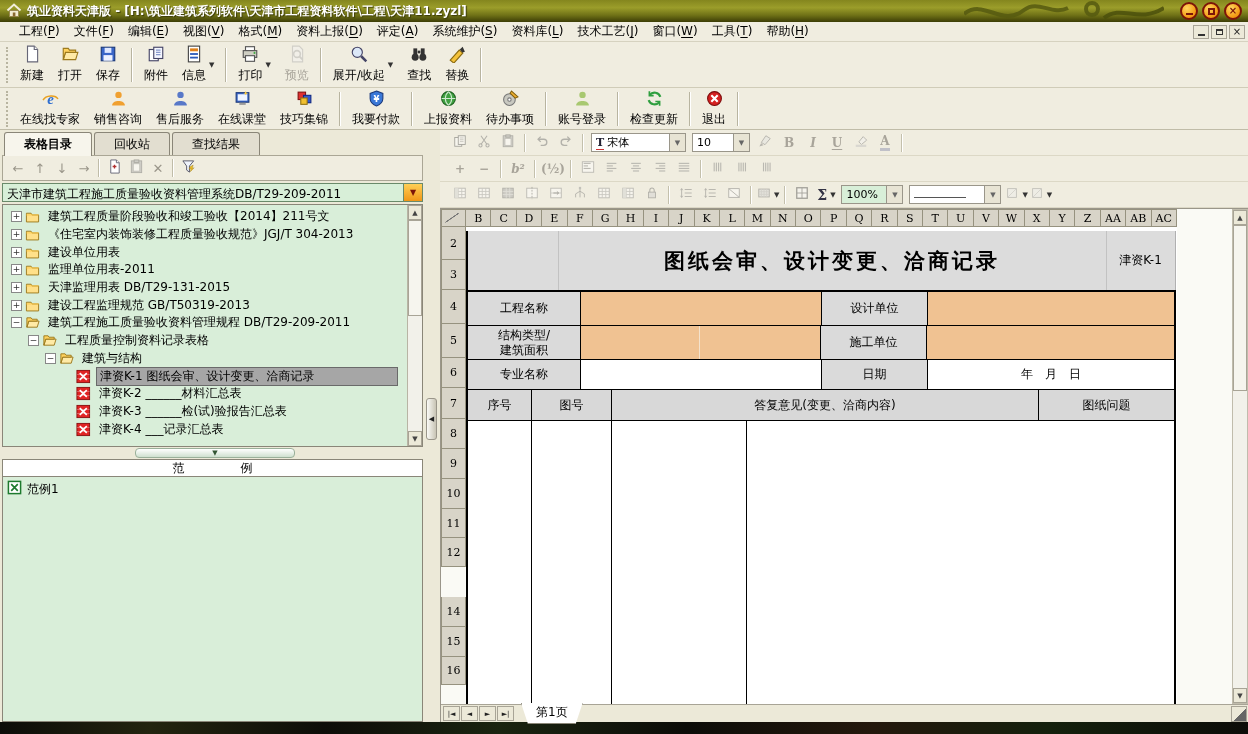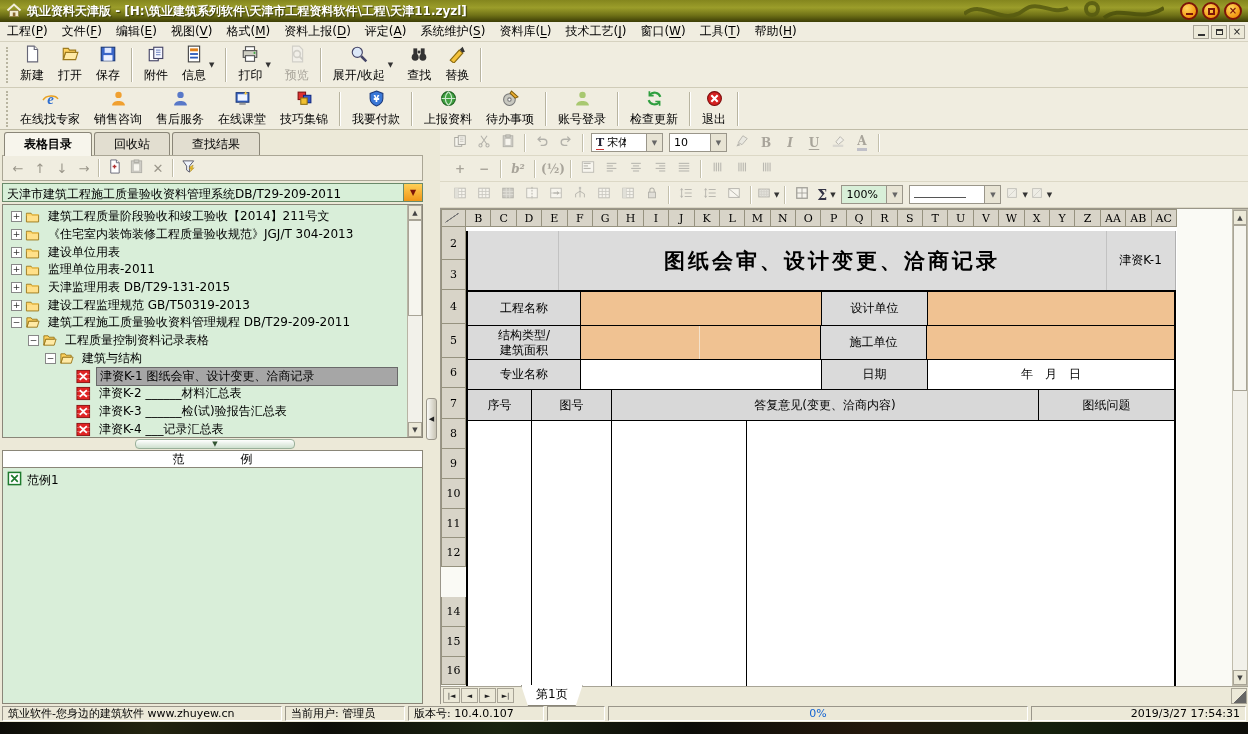--- a/index.html
+++ b/index.html
@@ -10,21 +10,21 @@
 
 .titlebar { height:22px; background:linear-gradient(#84861e,#9b9d2a 35%,#6e7016 70%,#3c3d06); display:flex; align-items:center; padding:0 6px; color:#fff; position:relative; }
 .titlebar .ttext { font-weight:bold; font-size:12px; margin-left:5px; text-shadow:1px 1px 1px #3a3a08; white-space:nowrap; }
 .swirl { position:absolute; right:84px; top:0; height:22px; width:200px; opacity:.85; pointer-events:none; }
 .winbtn { width:18px; height:18px; border-radius:50%; background:radial-gradient(circle at 35% 30%,#ffd65e,#f59c16 65%,#d97a08); border:2px solid #7c1408; color:#7c1408; display:flex; align-items:center; justify-content:center; margin-left:4px; font-size:10px; font-weight:bold; line-height:1; }
 .winbtn .mini { width:7px; border-bottom:2px solid #7c1408; margin-top:6px; }
 .winbtn .maxi { width:7px; height:7px; border:2px solid #7c1408; }
 .tb-right { margin-left:auto; display:flex; }
 
 
-.menubar { height:20px; background:#f0ede0; border-bottom:1px solid #d6d2c0; display:flex; align-items:center; padding-left:0; }
+.menubar { height:20px; background:#f0ede0; border-bottom:1px solid #d6d2c0; display:flex; align-items:center; padding-left:12px; }
 .menu-item { padding:2px 7px; white-space:nowrap; cursor:default; }
 .mdi { margin-left:auto; display:flex; margin-right:3px; }
 .mdibtn { width:16px; height:14px; border:1px solid #a8a496; background:#ece9d8; display:flex; align-items:center; justify-content:center; margin-left:2px; font-size:10px; line-height:1; color:#222; }
 .mdibtn .mini { width:7px; border-bottom:2px solid #333; margin-top:6px; }
 .mdibtn .rest { width:7px; height:6px; border:1px solid #333; border-top:2px solid #333; }
 
 
 .toolbar { background:#f0ede0; display:flex; align-items:center; padding-left:6px; border-bottom:1px solid #d0ccb8; }
 #toolbar-main { height:46px; }
 #toolbar-online { height:42px; border-bottom:1px solid #c0bca8; }
@@ -662,21 +662,21 @@
                 <path d="M6.5 3L3.5 6l3 3" fill="none" stroke="#667" stroke-width="1.5"></path>
               </svg></span>
           </div>
           <div class="fmt-btn">
             <span class="dis"><svg width="14" height="14" viewBox="0 0 16 16" xmlns="http://www.w3.org/2000/svg">
                 <path d="M12.5 6H6a3.5 3.5 0 000 7h3.5" fill="none" stroke="#667" stroke-width="1.5"></path>
                 <path d="M9.5 3l3 3-3 3" fill="none" stroke="#667" stroke-width="1.5"></path>
               </svg></span>
           </div>
           <div class="fmt-sep"></div>
-          <div class="fcombo" style="width: 72px; gap: 20px;">
+          <div class="fcombo" style="width: 95px; gap: 20px;">
             <span class="fv"><b style="font-family:'DejaVu Serif',serif;color:#223;border-bottom:2px solid #c33;margin-right:3px;">T</b>宋体</span>
             <span class="farr">▼</span>
           </div>
           <div class="fcombo" style="width: 58px;">
             <span class="fv">10</span>
             <span class="farr">▼</span>
           </div>
           <div class="fmt-btn">
             <span class="dis"><svg width="14" height="14" viewBox="0 0 16 16" xmlns="http://www.w3.org/2000/svg">
                 <path d="M9 2l5 3.2-6 7-4.2-2.6z" fill="#e0e0ec" stroke="#667"></path>
@@ -1014,22 +1014,14 @@
           <div class="navbtn">►</div>
           <div class="navbtn">►|</div>
           <div class="sheettab">第1页</div>
           <div class="tab-rest"></div>
           <div class="cornerbtn"></div>
         </div>
       </div>
     </div>
   </div>
 
-  <div class="statusbar" id="statusbar">
-      <div class="seg" style="width: 280px;">筑业软件-您身边的建筑软件 www.zhuyew.cn</div>
-      <div class="seg" style="width: 120px;">当前用户: 管理员</div>
-      <div class="seg" style="width: 136px;">版本号: 10.4.0.107</div>
-      <div class="seg" style="width: 58px;"></div>
-      <div class="seg prog" style="width: 420px;">0%</div>
-      <div class="seg date" style="flex: 1 1 0%;">2019/3/27 17:54:31</div>
-    </div>
   <div class="taskstrip"></div>
 </div>
 
 </body></html>

